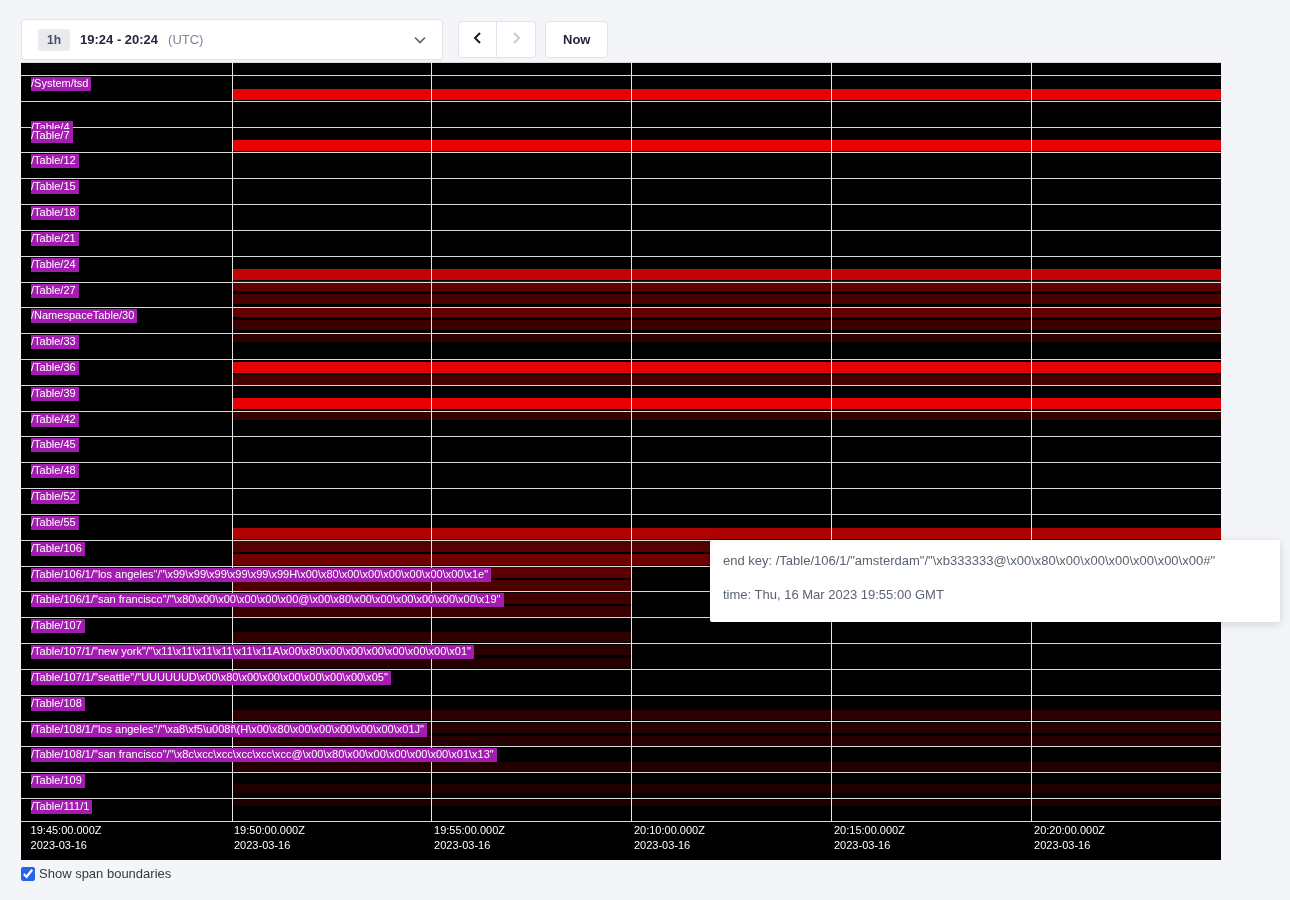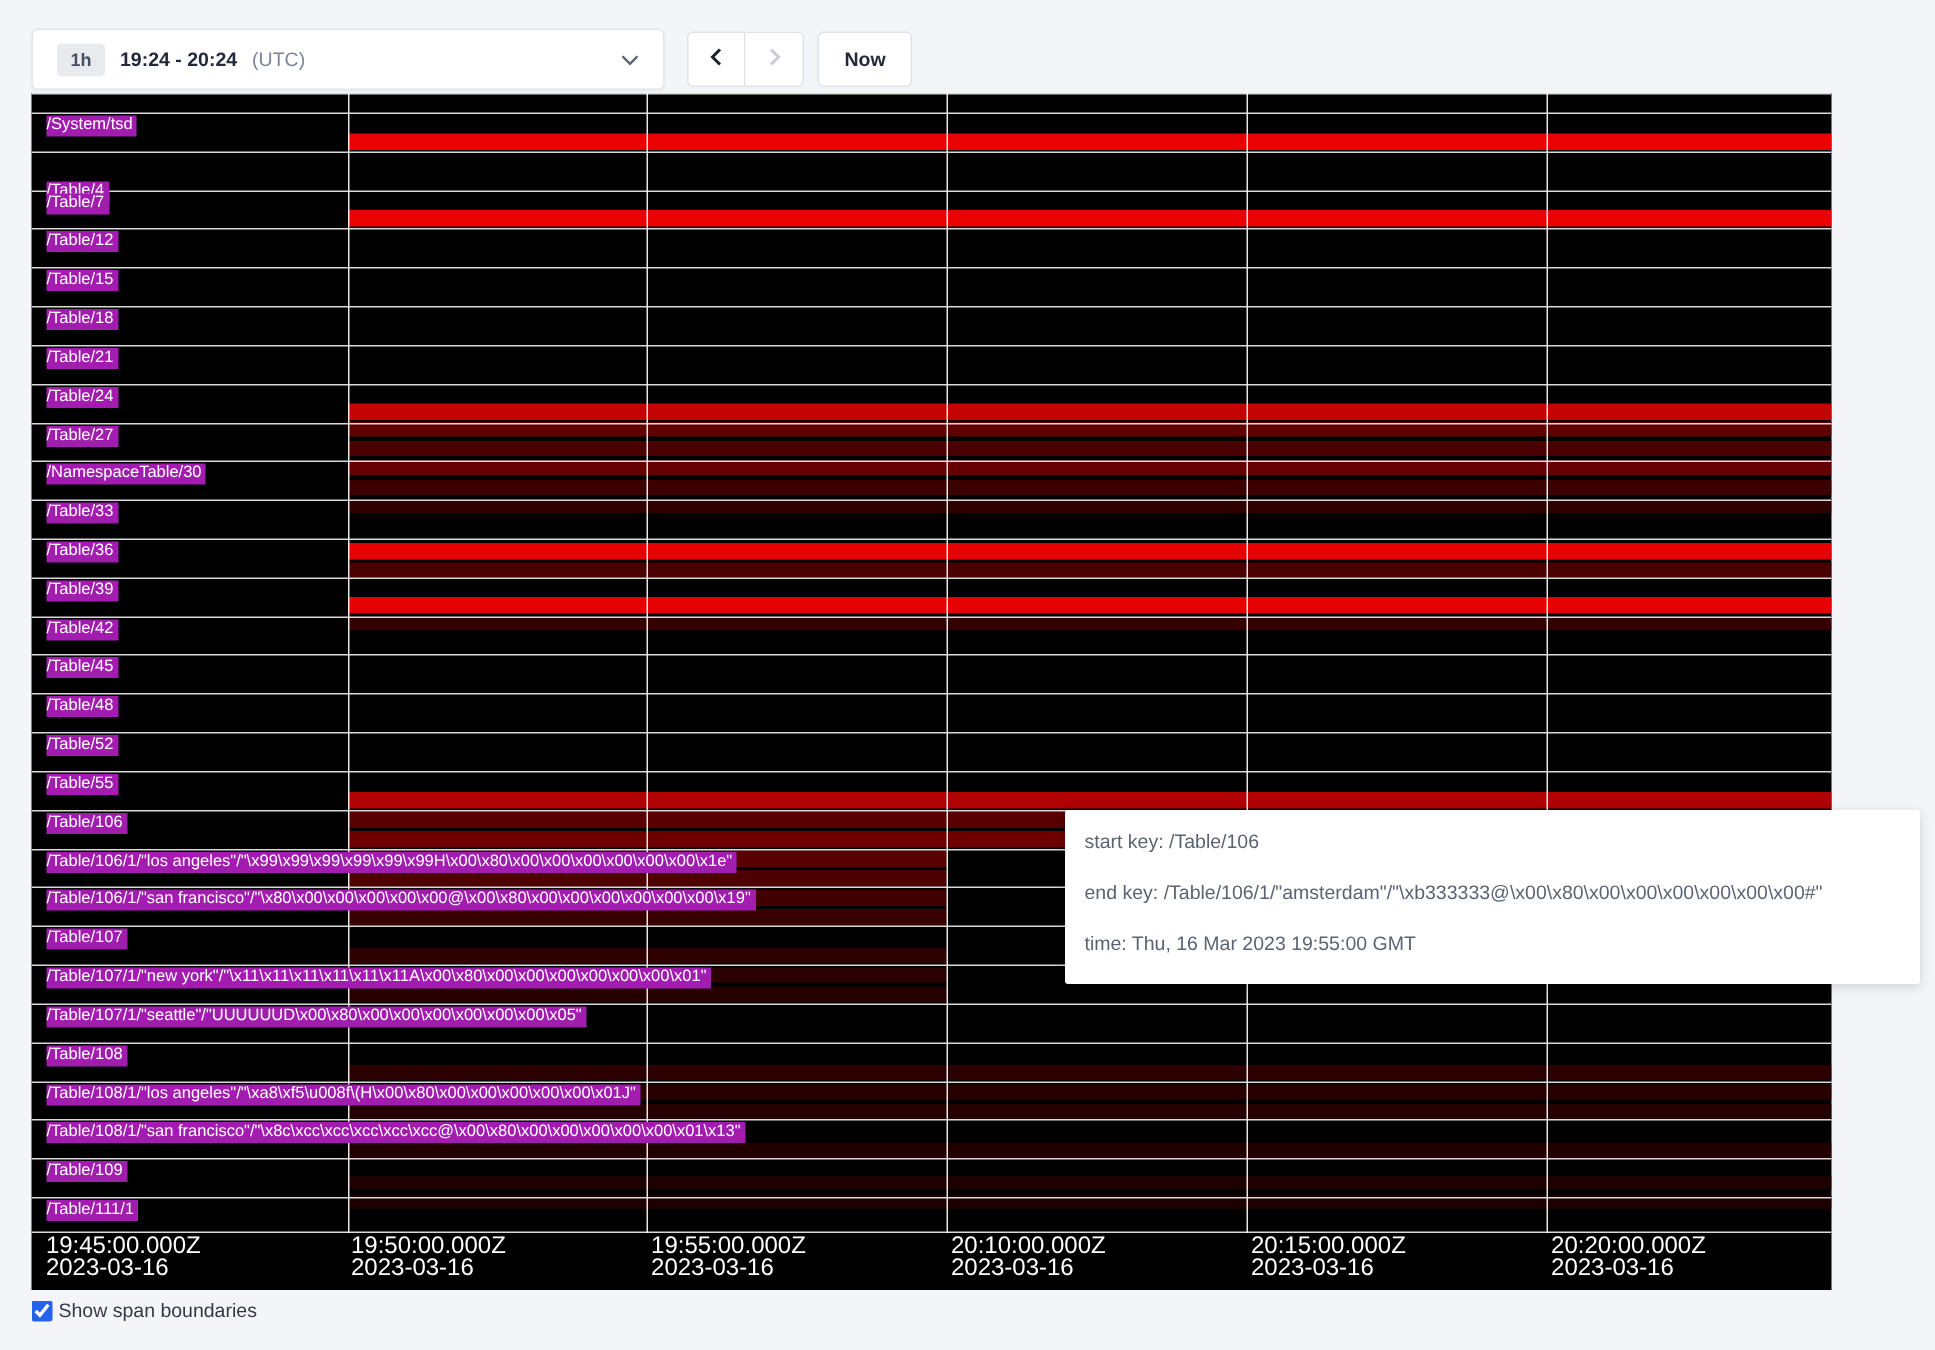--- a/index.html
+++ b/index.html
@@ -45,21 +45,21 @@
     position:absolute; top:62px; left:21px;
     width:1200px; height:798px; background:#000; overflow:hidden;
   }
   .band { position:absolute; }
   .boundary { position:absolute; left:0; width:100%; height:1px; background:rgba(255,255,255,0.85); }
   .gridline { position:absolute; top:0; height:760px; width:1px; background:rgba(255,255,255,0.9); }
   .row-label {
     position:absolute; left:10px; font-size:11px; line-height:13px;
     color:#fff; background:#a21caf; padding:0 3px 1px 0; white-space:nowrap;
   }
-  .axis-label { position:absolute; top:761px; color:#fff; font-size:16px; line-height:15px; white-space:nowrap; }
+  .axis-label { position:absolute; top:761px; color:#fff; font-size:11px; line-height:15px; white-space:nowrap; }
 
   
   .tooltip {
     position:absolute; top:540px; left:710px; width:570px;
     background:#fff; border-radius:2px;
     box-shadow:0 2px 8px rgba(0,0,0,0.15);
     padding:14px 13px 20px 13px;
   }
   .tooltip-line {
     font-size:13px; color:#5a6472; line-height:14px;
@@ -219,21 +219,20 @@
       <div>20:15:00.000Z</div>
       <div>2023-03-16</div>
     </div>
     <div class="axis-label" style="left: 84.42%;">
       <div>20:20:00.000Z</div>
       <div>2023-03-16</div>
     </div>
   </div>
 
 <div class="tooltip">
-    <div class="tooltip-line">start key: /Table/106</div>
     <div class="tooltip-line">end key: /Table/106/1/"amsterdam"/"\xb333333@\x00\x80\x00\x00\x00\x00\x00\x00#"</div>
     <div class="tooltip-line">time: Thu, 16 Mar 2023 19:55:00 GMT</div>
   </div>
 
 <div class="footer">
   <input type="checkbox" id="span-boundaries" checked="" style="">
   <label for="span-boundaries">Show span boundaries</label>
 </div>
 
 </body></html>

